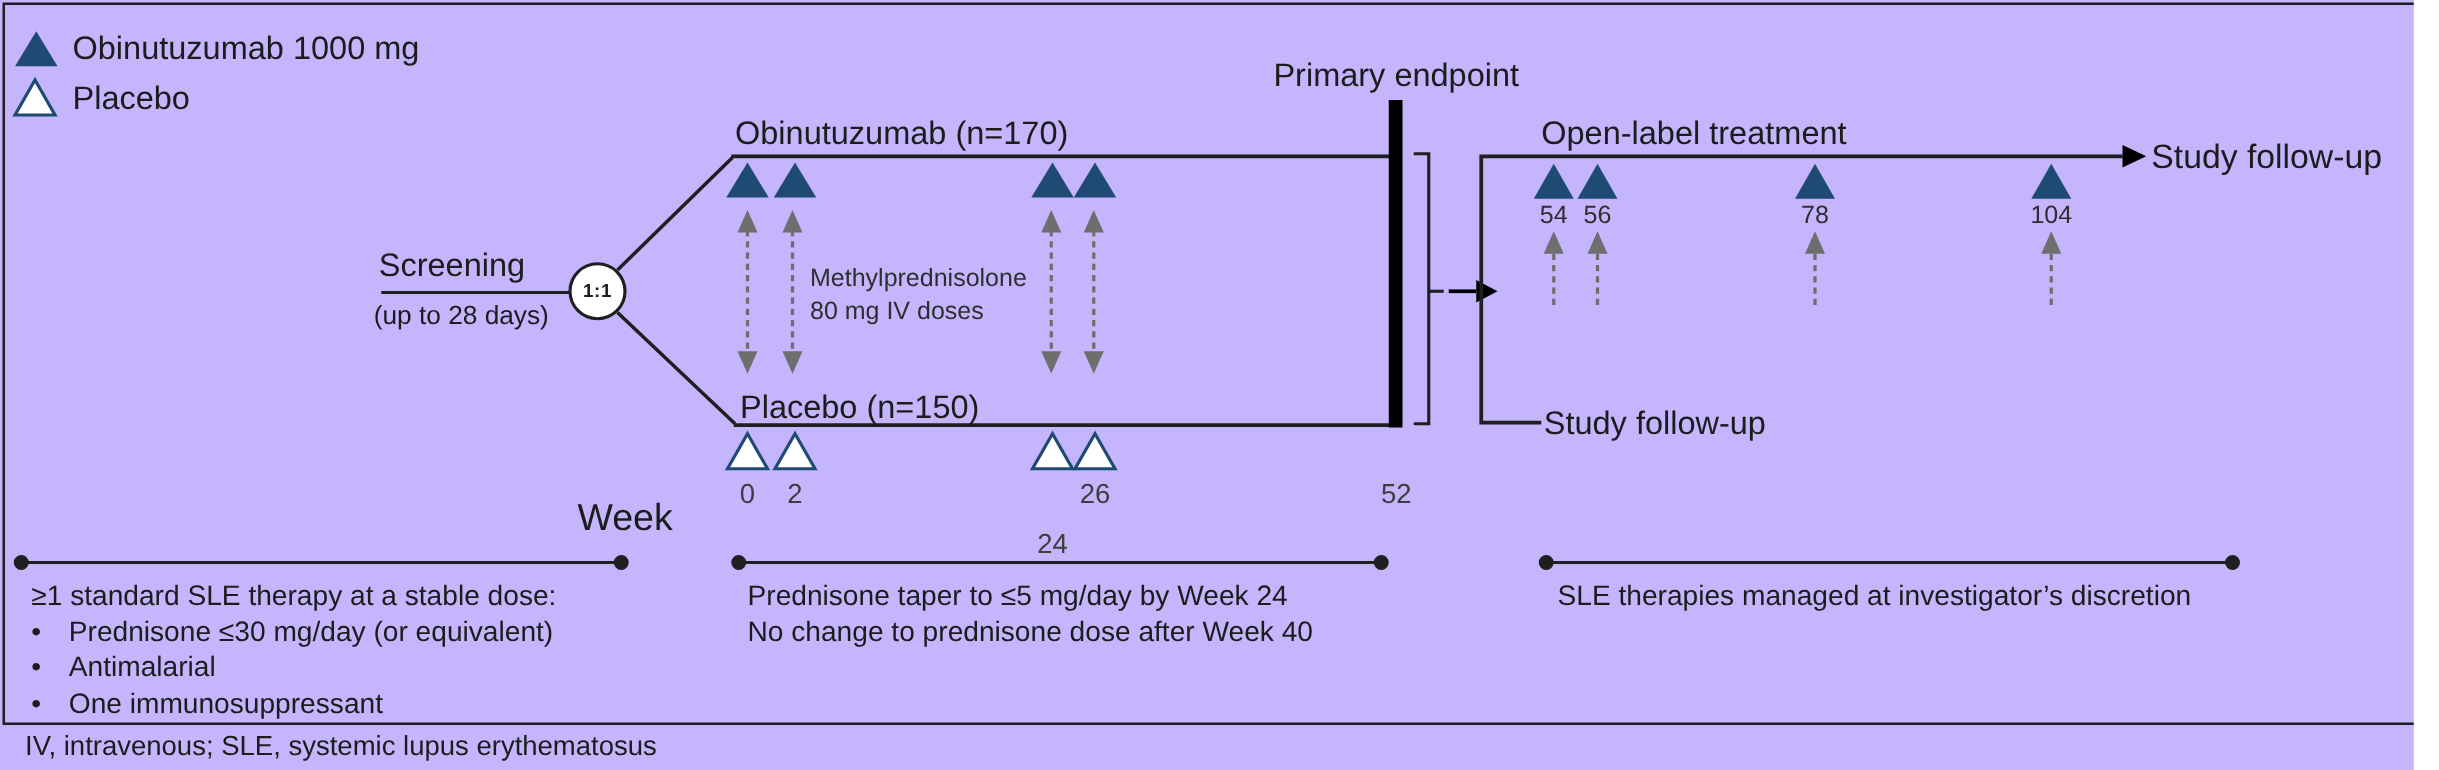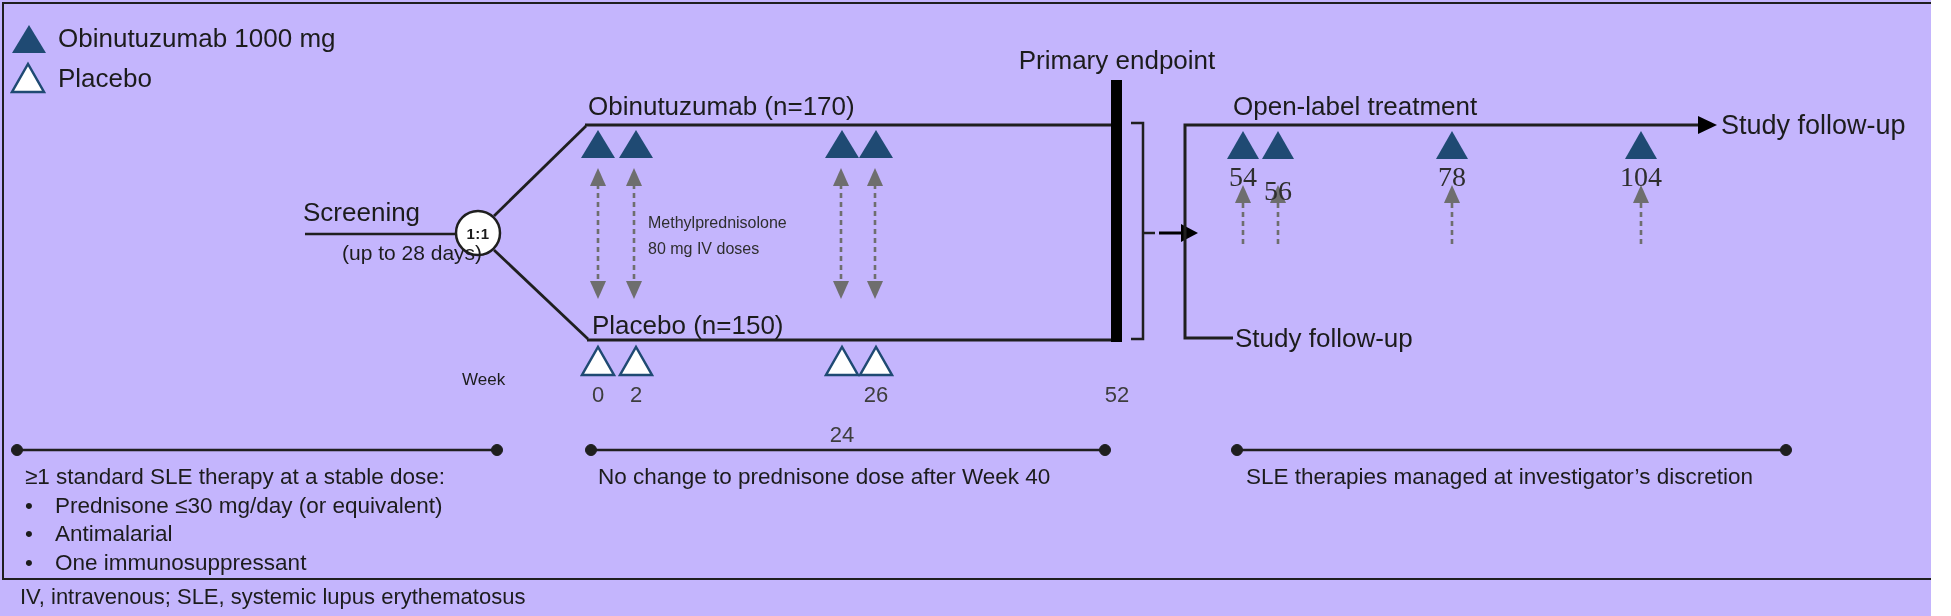--- a/index.html
+++ b/index.html
@@ -15,26 +15,26 @@
     position:absolute;left:2px;top:2px;width:1942px;height:574px;
     border:2px solid #1f1f1f;
   }
   #diagram-svg{position:absolute;left:0;top:0;}
   .txt{position:absolute;white-space:nowrap;}
   .f26{font-size:26px;}
   .f27{font-size:27px;}
   .f21{font-size:21px;}
   .center{transform:translateX(-50%);}
   .wk{font-size:22px;color:#3d3d3d;}
-  .olwk{font-size:28px;color:#2e2e2e;font-family:Liberation Serif, serif;}
+  .olwk{font-size:20px;color:#2e2e2e;}
   .ratio{
     font-size:15px;font-weight:600;letter-spacing:.5px;
     transform:translate(-50%,-50%);
   }
-  .mp{font-size:16px;line-height:26px;color:#2e2e2e;}
+  .mp{font-size:20px;line-height:26px;color:#2e2e2e;}
   .phase{font-size:22.5px;line-height:28.5px;}
   .bullet-row{display:flex;}
   .bullet-mark{width:30px;flex:0 0 30px;}
   .foot{font-size:22px;color:#1c1c1c;}
 </style>
 </head>
 <body>
 
 <div id="canvas">
 
@@ -143,43 +143,43 @@
       <line x1="1237" y1="450" x2="1786" y2="450" stroke-width="2.5"></line>
       <circle cx="1237" cy="450" r="5.5"></circle>
         <circle cx="1786" cy="450" r="5.5"></circle>
     </g>
   </svg>
 
   <div class="txt f26" style="left:58px;top:23px;">Obinutuzumab 1000 mg</div>
   <div class="txt f26" style="left:58px;top:63px;">Placebo</div>
 
   <div class="txt f26" style="left:303px;top:197px;">Screening</div>
-  <div class="txt f21" style="left:299px;top:241px;margin-left:43px;">(up to 28 days)</div>
+  <div class="txt f21" style="left:299px;top:241px;">(up to 28 days)</div>
   <div class="txt ratio" style="left:478px;top:233px;">1:1</div>
 
   <div class="txt f26" style="left:588px;top:91px;">Obinutuzumab (n=170)</div>
   <div class="txt f26" style="left:592px;top:310px;">Placebo (n=150)</div>
 
   <div class="txt mp" style="left:648px;top:210px;">
     <div>Methylprednisolone</div>
     <div>80 mg IV doses</div>
   </div>
 
   <div class="txt f26 center" style="left:1117px;top:45px;text-align:right;">Primary endpoint</div>
 
   <div class="txt f26" style="left:1233px;top:91px;">Open-label treatment</div>
   <div class="txt f27" style="left:1721px;top:110px;">Study follow-up</div>
   <div class="txt f26" style="left:1235px;top:323px;">Study follow-up</div>
 
   <div class="txt olwk center" style="left:1243px;top:161px;">54</div>
-  <div class="txt olwk center" style="left:1278px;top:161px;margin-top:14px;">56</div>
+  <div class="txt olwk center" style="left:1278px;top:161px;">56</div>
   <div class="txt olwk center" style="left:1452px;top:161px;">78</div>
   <div class="txt olwk center" style="left:1641px;top:161px;">104</div>
 
-  <div class="txt" style="left:462px;top:370px;font-size:17px;">Week</div>
+  <div class="txt" style="left:462px;top:398px;font-size:30px;">Week</div>
   <div class="txt wk center" style="left:598px;top:382px;">0</div>
   <div class="txt wk center" style="left:636px;top:382px;">2</div>
   <div class="txt wk center" style="left:842px;top:382px;margin-top:40px;">24</div>
   <div class="txt wk center" style="left:876px;top:382px;">26</div>
   <div class="txt wk center" style="left:1117px;top:382px;">52</div>
 
   <div class="txt phase" style="left:25px;top:463px;">
     <div>≥1 standard SLE therapy at a stable dose:</div>
     <div class="bullet-row">
       <span class="bullet-mark">•</span>
@@ -189,20 +189,21 @@
       <span class="bullet-mark">•</span>
       <span>Antimalarial</span>
     </div>
     <div class="bullet-row">
       <span class="bullet-mark">•</span>
       <span>One immunosuppressant</span>
     </div>
   </div>
 
   <div class="txt phase" style="left:598px;top:463px;">
+    <div>Prednisone taper to ≤5 mg/day by Week 24</div>
     <div>No change to prednisone dose after Week 40</div>
   </div>
 
   <div class="txt phase" style="left:1246px;top:463px;">
     <div>SLE therapies managed at investigator’s discretion</div>
   </div>
 
   <div class="txt foot" style="left:20px;top:584px;">IV, intravenous; SLE, systemic lupus erythematosus</div>
 
 </div>

